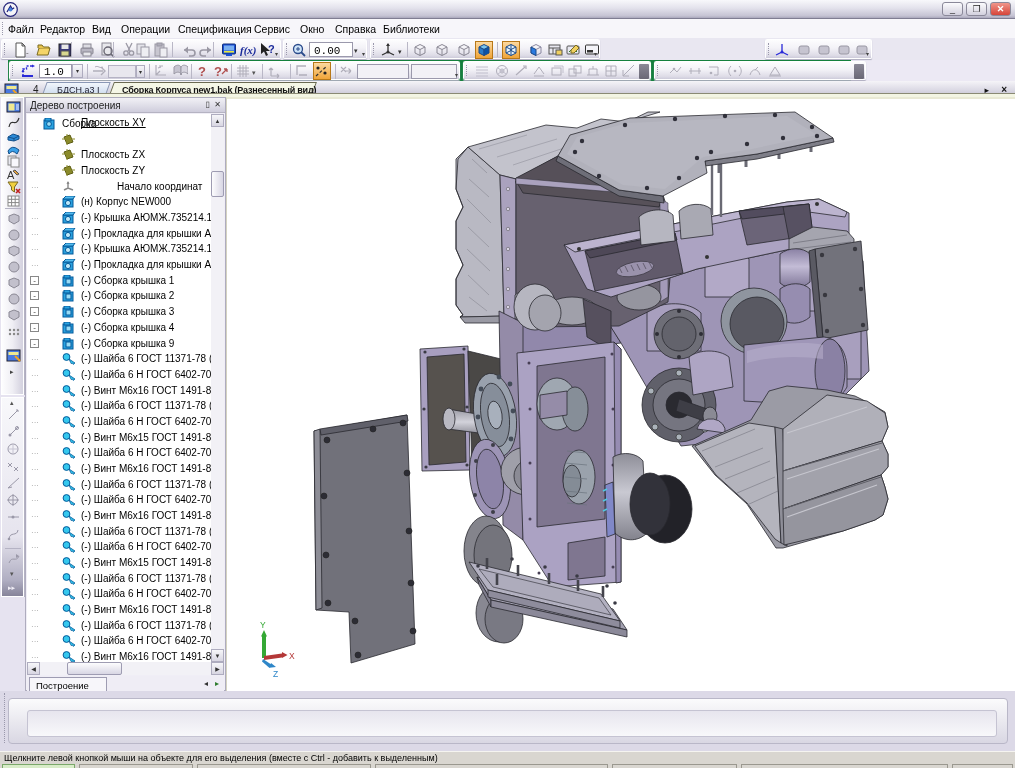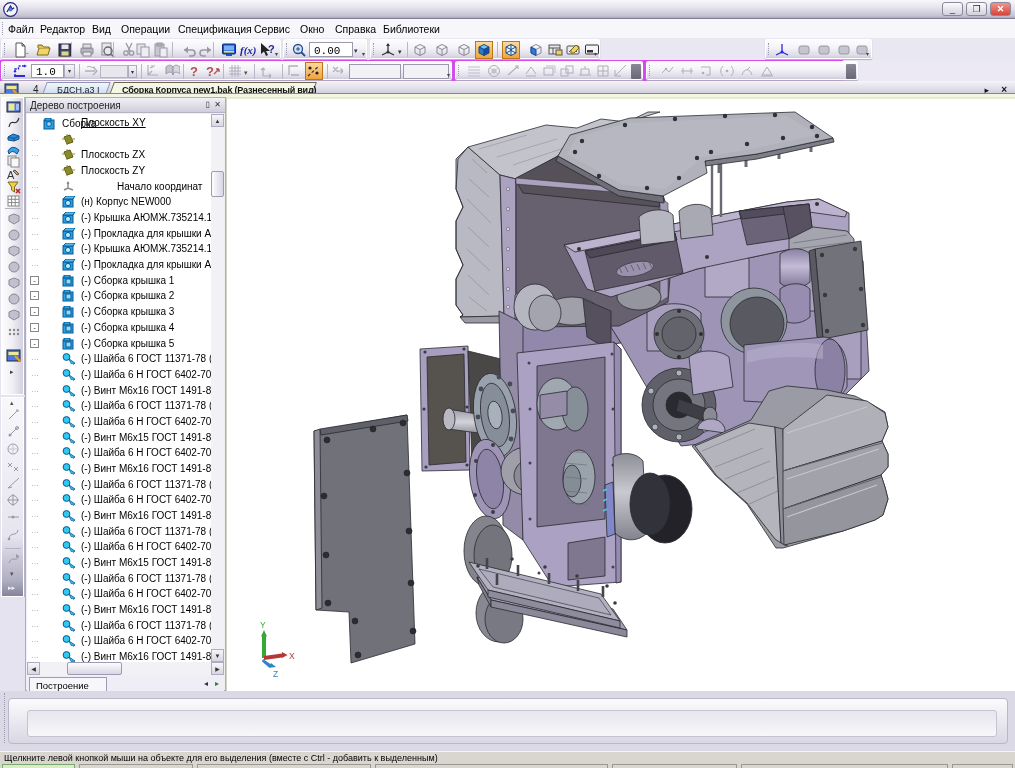--- a/index.html
+++ b/index.html
@@ -265,21 +265,21 @@
         </svg>
       </div>
 <div class="ico" style="left:88px;">
         <svg width="16" height="16" viewBox="0 0 16 16">
           <rect x="3" y="4" width="10" height="8" rx="2" fill="#c6c4d0" stroke="#9a98a4"></rect>
         </svg>
       </div>
 <div class="chev" style="right:2px;">▾</div>
     </div>
 </div>
-<div class="abs" style="left:0;top:60px;width:843px;height:21px;background:#d946ef;">
+<div class="abs" style="left:8px;top:60px;width:843px;height:21px;background:#15803d;">
 <div class="band" style="left:1px;top:1px;width:451px;height:19px;">
       <div class="grip"></div>
 <div class="ico2" style="left:10px;">
         <svg width="16" height="16" viewBox="0 0 16 16">
           <path d="M3 13 V6 l3.5 0 0 -3 6 0" fill="none" stroke="#2a2ad8" stroke-width="1.4" stroke-dasharray="2 1.4"></path>
           <path d="M12 1.5 l3 1.5 -3 1.5 Z" fill="#2a2ad8"></path>
           <path d="M1.5 9 l1.5 -3 1.5 3 Z" fill="#2a2ad8"></path>
           <rect x="2" y="12" width="11" height="2" fill="#2a2ad8"></rect>
         </svg>
       </div>
@@ -756,21 +756,21 @@
         </div>
 <div class="trow" style="left:54px;top:208px;">(-) Сборка крышка 4</div>
 <div class="trow" style="left:3px;top:225px;width:9px;height:9px;border:1px solid #888;background:#fff;font-size:8px;line-height:7px;text-align:center;color:#333;">-</div>
 <div class="trow" style="left:35px;top:224px;">
           <svg width="14" height="12" viewBox="0 0 14 12">
             <rect x="1" y="2" width="10" height="9" fill="#2aa3e0" stroke="#04599a"></rect>
             <rect x="2" y="0" width="6" height="3" fill="#2aa3e0" stroke="#04599a"></rect>
             <rect x="4" y="4" width="5" height="5" fill="#9adcf6" stroke="#04599a"></rect>
           </svg>
         </div>
-<div class="trow" style="left:54px;top:224px;">(-) Сборка крышка 5</div>
+<div class="trow" style="left:54px;top:224px;">(-) Сборка крышка 9</div>
 <div class="trow" style="left:4px;top:241px;color:#aaa;font-size:8px;">···</div>
 <div class="trow" style="left:35px;top:239px;">
           <svg width="15" height="12" viewBox="0 0 15 12">
             <circle cx="4.5" cy="4" r="3.4" fill="#35c8ee" stroke="#045a9a"></circle>
             <path d="M7 6 L13 10 l-1.8 1.4 L10.6 10 l-1.4 .6 L8.6 9.4 Z" fill="#35c8ee" stroke="#045a9a" stroke-width="0.8"></path>
           </svg>
         </div>
 <div class="trow" style="left:54px;top:239px;">(-) Шайба 6 ГОСТ 11371-78 (1)</div>
 <div class="trow" style="left:4px;top:257px;color:#aaa;font-size:8px;">···</div>
 <div class="trow" style="left:35px;top:255px;">

